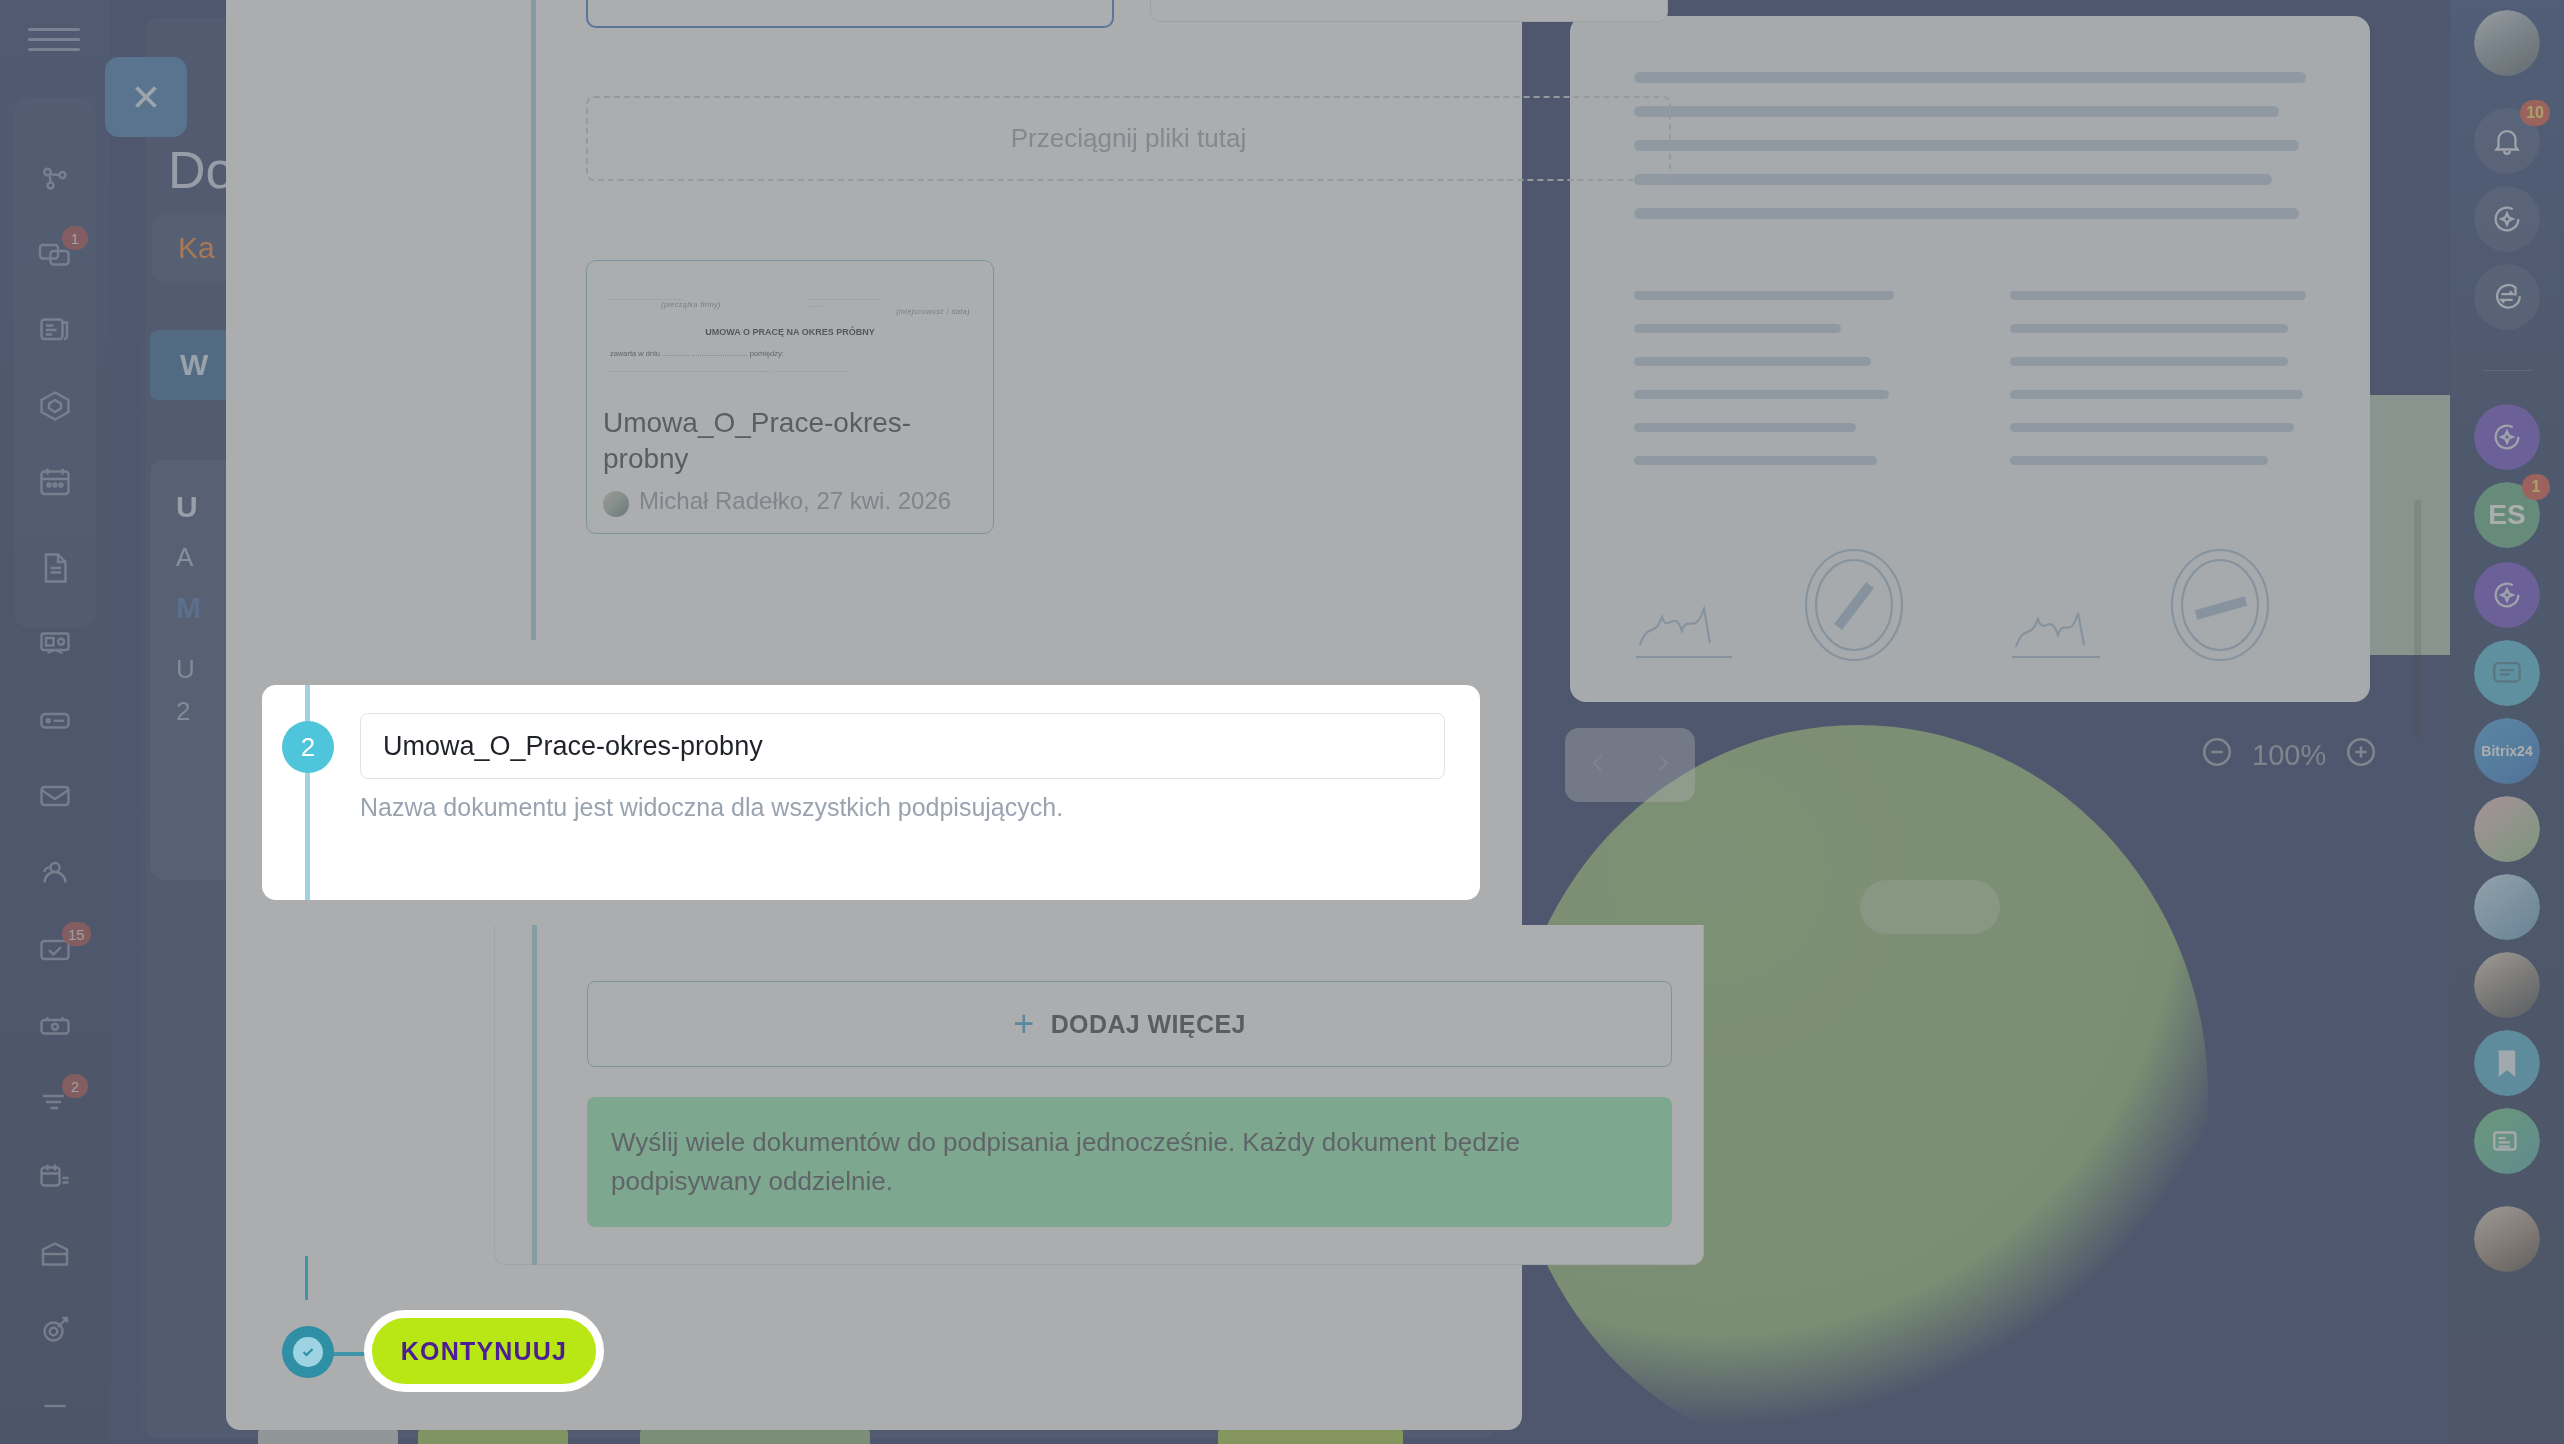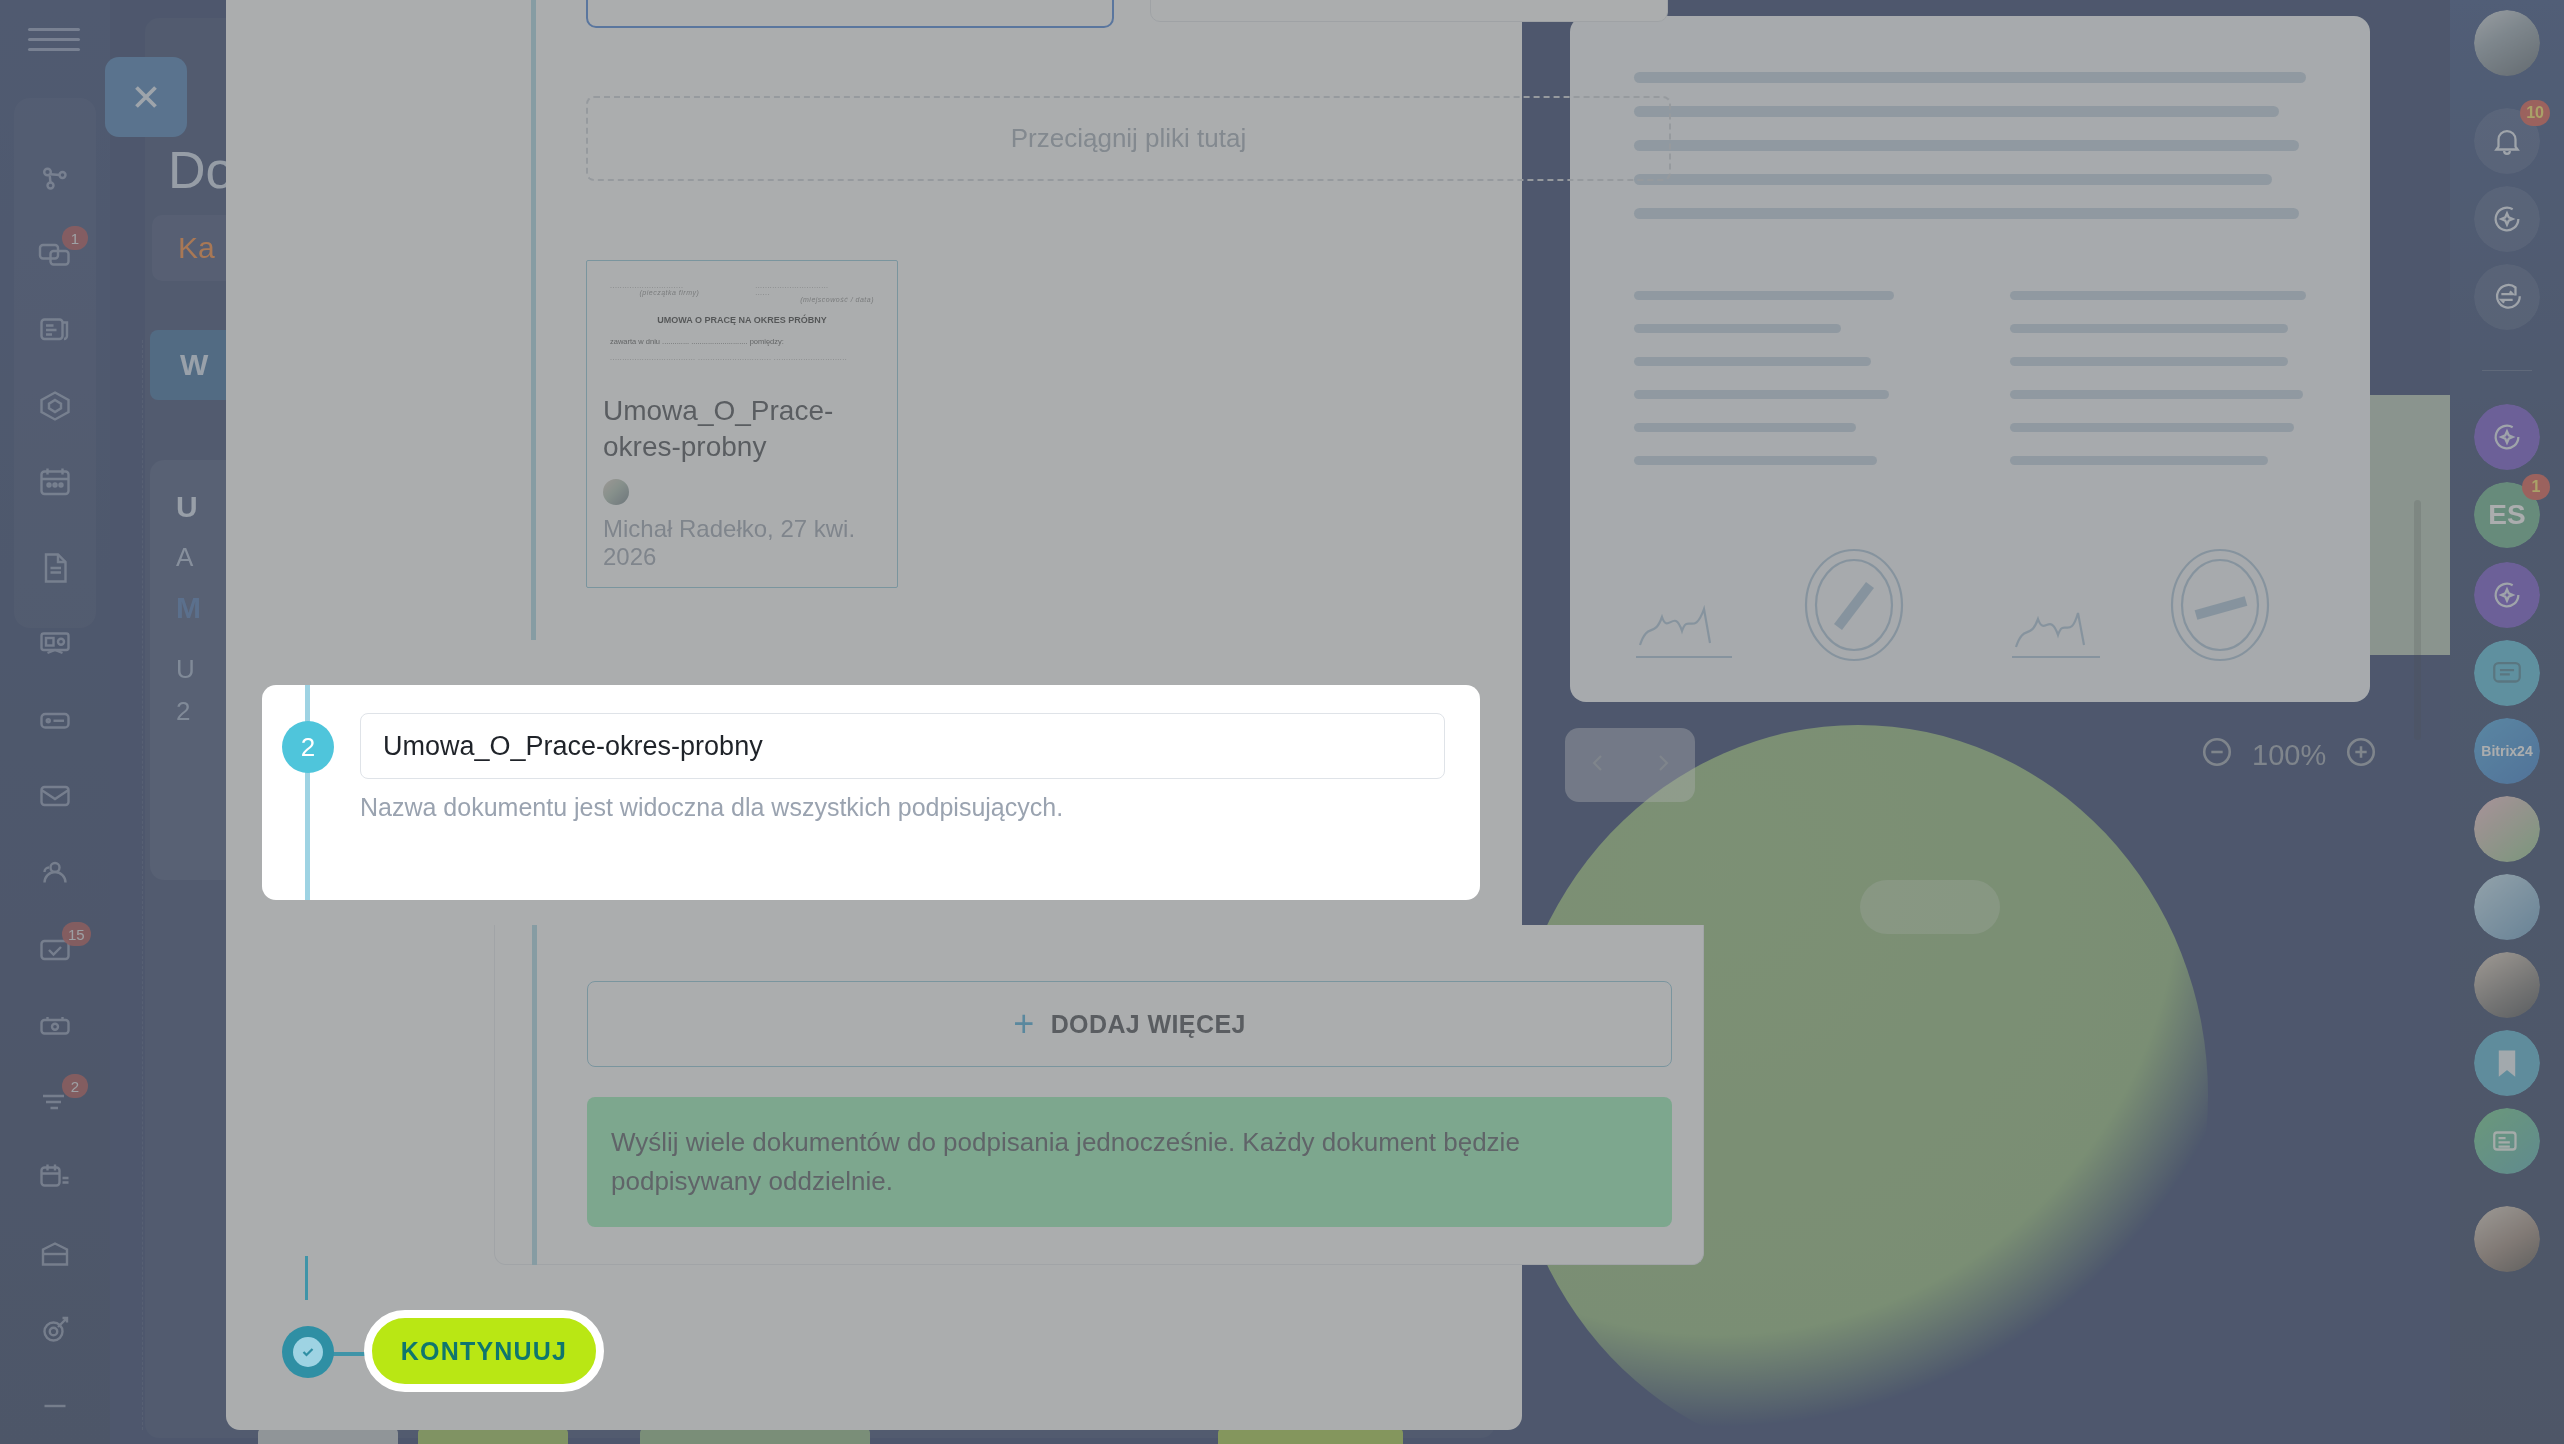--- a/index.html
+++ b/index.html
@@ -144,21 +144,21 @@
   .dropzone {
     position: absolute; left: 360px; top: 96px; width: 1085px; height: 85px;
     border: 2px dashed #c9ced6; border-radius: 8px;
     display:flex; align-items:center; justify-content:center;
     color:#95a0ae; font-size: 26px;
   }
 
   .sec-title { font-size: 29px; color: #2a2f36; font-weight: 400; }
 
   .tpl-card {
-    width: 312px; border: 1px solid #7fbfd6; border-radius: 2px; padding: 4px 0 16px 0;
+    width: 408px; border: 1px solid #7fbfd6; border-radius: 10px; padding: 16px 0 16px 0;
     overflow: hidden; background:#fff;
   }
   .tpl-thumb {
     margin: 3px; height: 110px; background: #fff; border-radius: 6px;
     position: relative; overflow: hidden; padding: 14px 20px;
   }
   .tpl-thumb .tt-dots { font-size: 7px; color:#7a7a7a; letter-spacing: .5px; }
   .tpl-thumb .tt-head { font-size: 9px; font-weight: 700; color:#1b1b1b; text-align:center; margin-top: 12px; }
   .tpl-thumb .tt-row { font-size: 7.5px; color:#3b3b3b; margin-top: 12px; }
   .tpl-name { font-size: 28px; color:#2a2f36; line-height: 1.28; padding: 12px 16px 0 16px; word-break: break-word; }
@@ -218,21 +218,21 @@
   .cont-hline { position: absolute; left: 52px; top: 52px; width: 66px; height: 4px; background:#3f94a8; }
   .check-badge {
     position: absolute; left: 14px; top: 26px; width: 52px; height: 52px; border-radius: 50%;
     background:#2f8fa4; display:flex; align-items:center; justify-content:center; z-index:2;
   }
   .check-badge .inner { width:30px;height:30px;border-radius:50%;background:#9ed3e3;display:flex;align-items:center;justify-content:center; }
   .check-badge svg { width:18px;height:18px;stroke:#2f8fa4;fill:none;stroke-width:3; }
   .continue-btn {
     position: absolute; left: 96px; top: 10px; width: 240px; height: 82px;
     background:#b9e714; border: 8px solid #ffffff; border-radius: 46px;
-    color:#0f766e; font-size: 25px; font-weight: 700; letter-spacing: 1.2px;
+    color:#4c1d95; font-size: 25px; font-weight: 700; letter-spacing: 1.2px;
     display:flex; align-items:center; justify-content:center;
     font-family: "Liberation Sans", sans-serif;
   }
 
   
   .dim {
     position: absolute; inset: 0; background: rgba(120,122,125,.62);
     z-index: 30; pointer-events: none;
   }
 </style>

